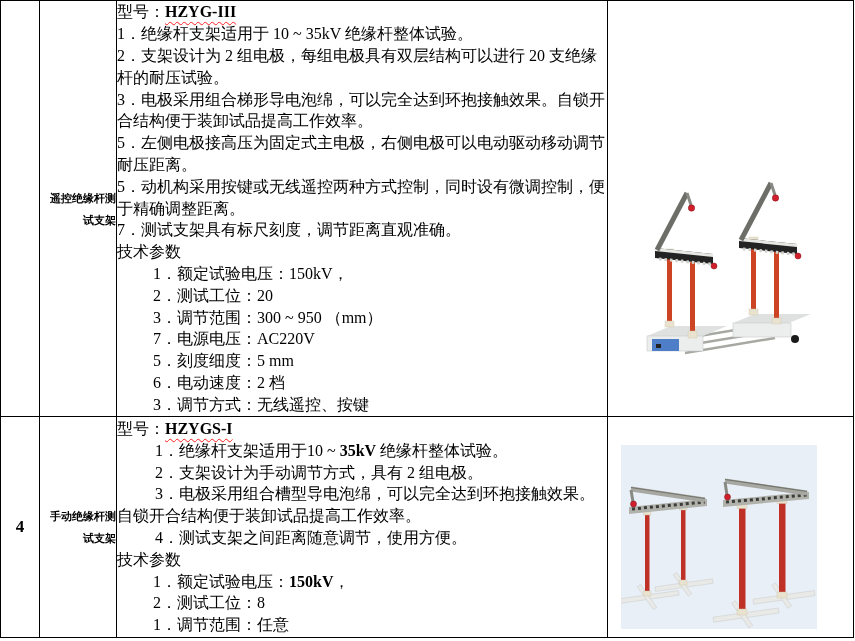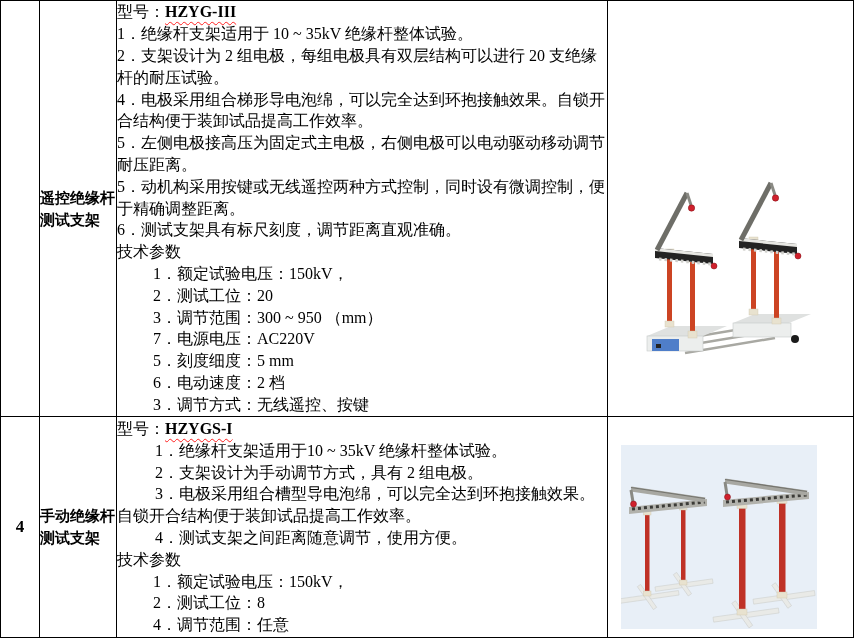--- a/index.html
+++ b/index.html
@@ -11,30 +11,30 @@
   }
   html,body{margin:0;padding:0;}
   body{background:#ffffff;}
   .page{
     width:855px;height:641px;overflow:hidden;background:#fff;position:relative;
     font-family:"Liberation Serif","DejaVu Serif",serif;color:var(--text-black);
   }
   table.spec{border-collapse:collapse;table-layout:fixed;width:851px;}
   table.spec td{border:1.5px solid var(--border-black);padding:0;vertical-align:middle;margin-left:20px;}
   td.c-num{width:38px;text-align:center;font-weight:bold;font-size:17px;}
-  td.c-name{width:76px;text-align:left;font-weight:bold;font-size:15px;line-height:22px;padding:0 5px;}
+  td.c-name{width:76px;text-align:right;font-weight:bold;font-size:11px;line-height:22px;padding:0 5px;}
   td.c-desc{width:490px;vertical-align:top;padding:3px 5px 0 4px;font-size:16px;line-height:21.8px;}
   td.c-img{width:245px;vertical-align:top;}
   tr.r1 td{height:415px;}
   tr.r2 td{height:220px;}
   .ln{margin:0;}
   .tech-title{font-weight:normal;}
   .tech{padding-left:36px;}
   .ind{text-indent:38px;}
-  .b{font-weight:normal;text-align:center;}
+  .b{font-weight:bold;text-align:center;}
   .model-code{
     font-weight:bold;
     text-decoration:underline;text-decoration-style:wavy;
     text-decoration-color:var(--wavy-red);text-decoration-thickness:1px;
     text-underline-offset:4px;
   }
   svg.photo1{display:block;margin:103px 0 0 33px;}
   svg.photo2{display:block;margin:20px 0 0 13px;}
   .pole{fill:var(--pole-red);} .pole2{fill:var(--pole-red2);}
   .knob{fill:var(--knob-red);stroke:#7d0e15;stroke-width:0.5;}
@@ -57,24 +57,24 @@
         <td class="c-num">
           <span></span>
         </td>
         <td class="c-name">
           <span>遥控绝缘杆测试支架</span>
         </td>
         <td class="c-desc">
           <p class="ln"><span>型号：</span><span class="model-code">HZYG-III</span></p>
           <p class="ln">1．绝缘杆支架适用于 10 ~ 35kV 绝缘杆整体试验。</p>
           <p class="ln">2．支架设计为 2 组电极，每组电极具有双层结构可以进行 20 支绝缘杆的耐压试验。</p>
-          <p class="ln">4．电极采用组合梯形导电泡绵，可以完全达到环抱接触效果。自锁开合结构便于装卸试品提高工作效率。</p>
+          <p class="ln">3．电极采用组合梯形导电泡绵，可以完全达到环抱接触效果。自锁开合结构便于装卸试品提高工作效率。</p>
           <p class="ln">5．左侧电极接高压为固定式主电极，右侧电极可以电动驱动移动调节耐压距离。</p>
           <p class="ln">5．动机构采用按键或无线遥控两种方式控制，同时设有微调控制，便于精确调整距离。</p>
-          <p class="ln">6．测试支架具有标尺刻度，调节距离直观准确。</p>
+          <p class="ln">7．测试支架具有标尺刻度，调节距离直观准确。</p>
           <p class="ln tech-title">技术参数</p>
           <p class="ln tech">1．额定试验电压：150kV，</p>
           <p class="ln tech">2．测试工位：20</p>
           <p class="ln tech">3．调节范围：300 ~ 950 （mm）</p>
           <p class="ln tech">7．电源电压：AC220V</p>
           <p class="ln tech">5．刻度细度：5 mm</p>
           <p class="ln tech">6．电动速度：2 档</p>
           <p class="ln tech">3．调节方式：无线遥控、按键</p>
         </td>
         <td class="c-img">
@@ -135,21 +135,21 @@
         </td>
         <td class="c-desc">
           <p class="ln"><span>型号：</span><span class="model-code">HZYGS-I</span></p>
           <p class="ln ind"><span>1．绝缘杆支架适用于10 ~ </span><span class="b">35kV</span><span> 绝缘杆整体试验。</span></p>
           <p class="ln ind">2．支架设计为手动调节方式，具有 2 组电极。</p>
           <p class="ln ind">3．电极采用组合槽型导电泡绵，可以完全达到环抱接触效果。自锁开合结构便于装卸试品提高工作效率。</p>
           <p class="ln ind">4．测试支架之间距离随意调节，使用方便。</p>
           <p class="ln tech-title">技术参数</p>
           <p class="ln tech"><span>1．额定试验电压：</span><span class="b">150kV</span><span>，</span></p>
           <p class="ln tech">2．测试工位：8</p>
-          <p class="ln tech">4．调节范围：任意</p>
+          <p class="ln tech">1．调节范围：任意</p>
         </td>
         <td class="c-img">
 
           <svg class="photo2" width="196" height="184" viewBox="0 0 196 184">
             <rect class="photo2-bg" x="0" y="0" width="196" height="184"></rect>
             <g>
               <g transform="rotate(-8 26 152)">
                   <rect class="foot" x="-2" y="150" width="60" height="4.5"></rect>
                 </g>
               <g transform="rotate(55 26 152)">

